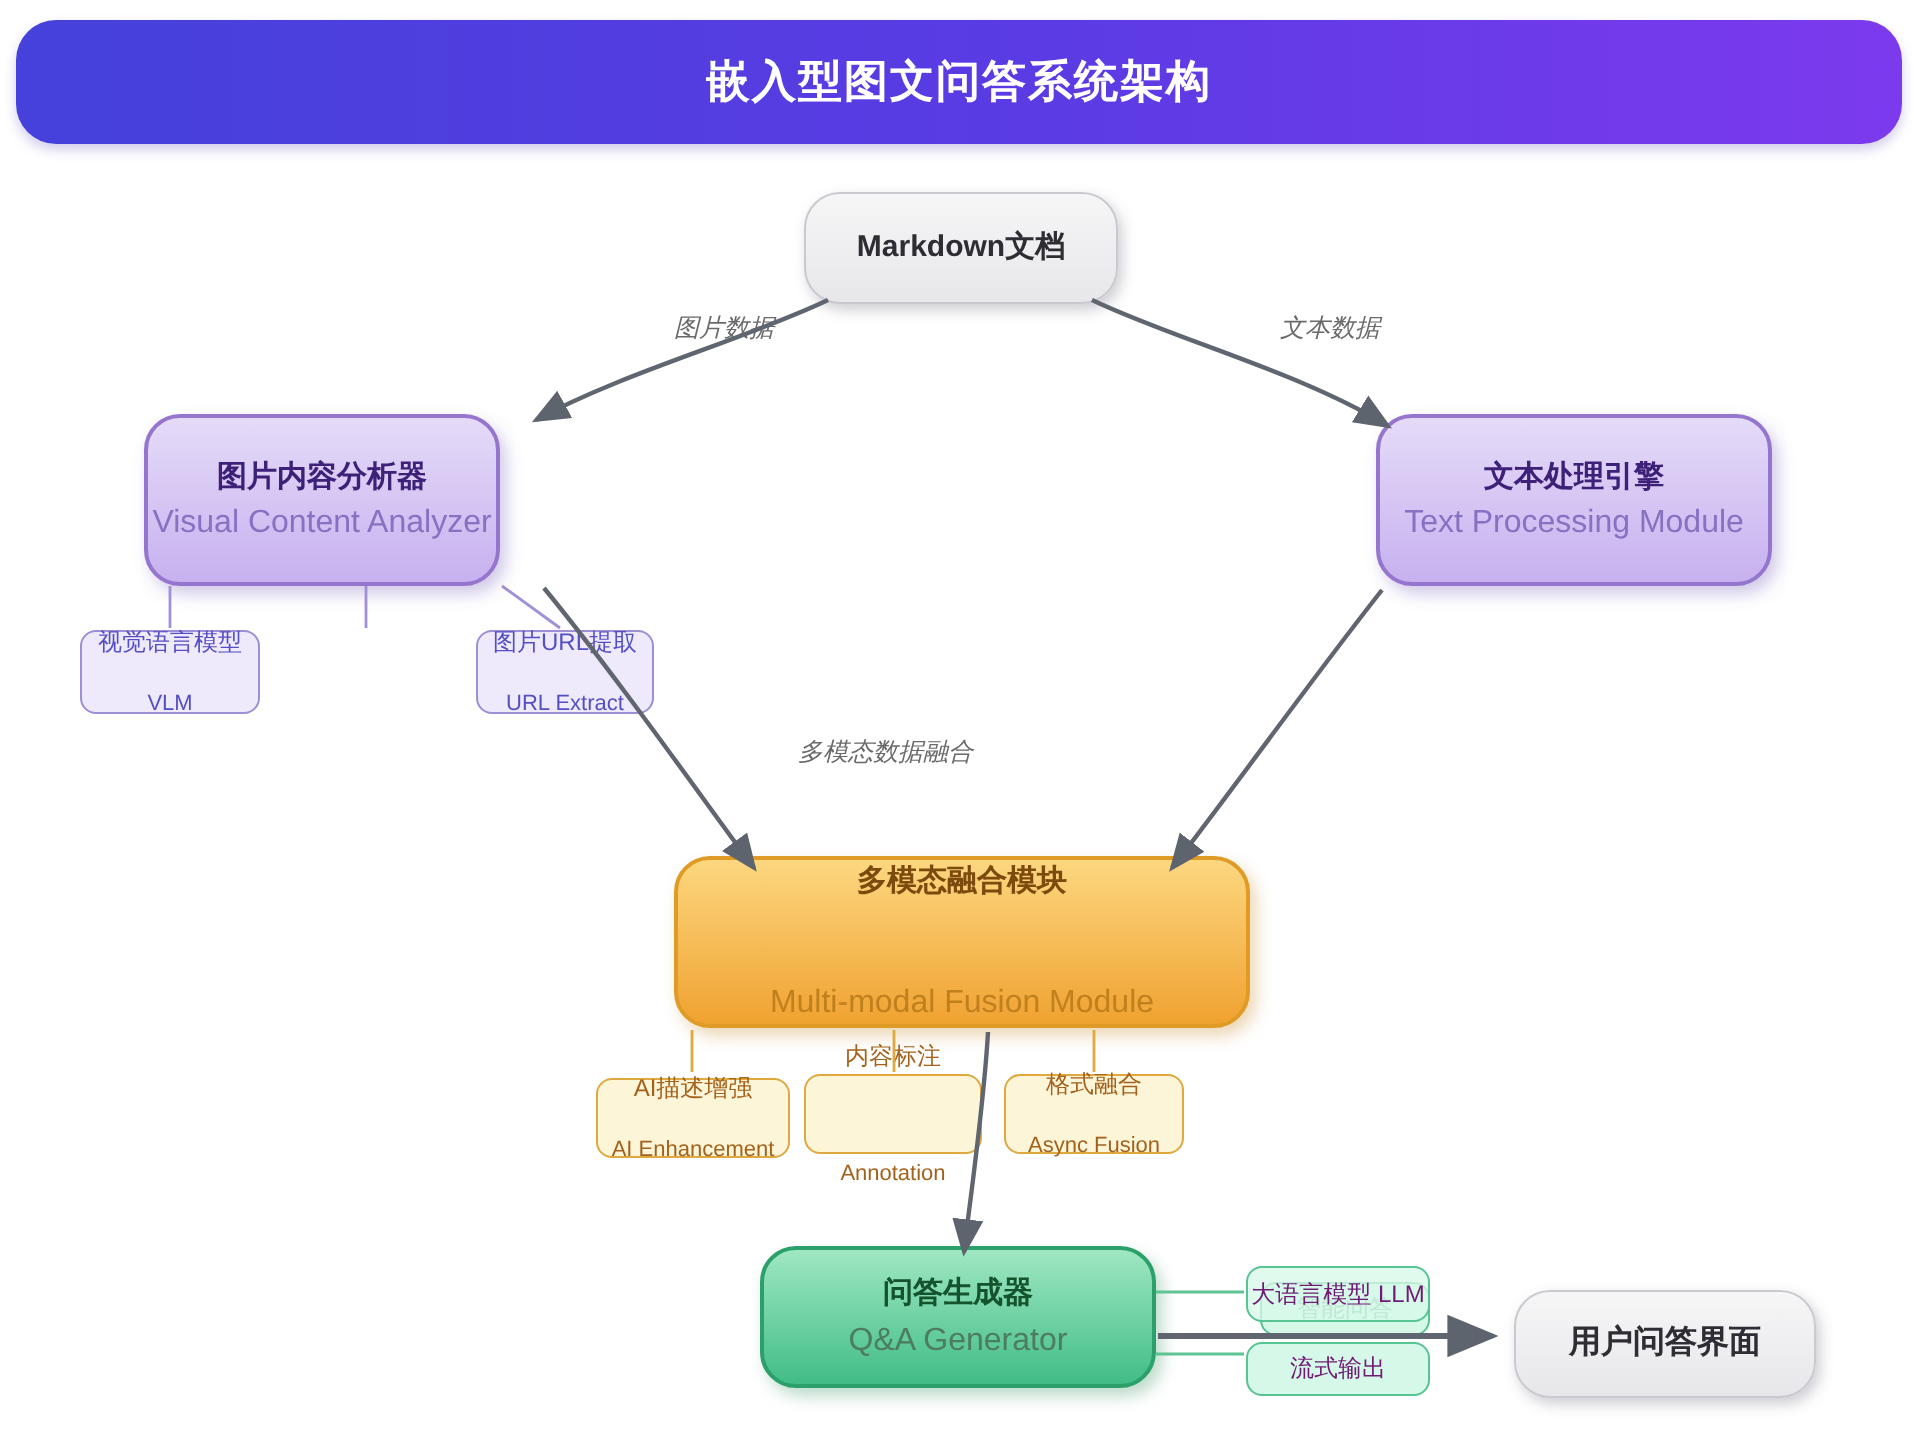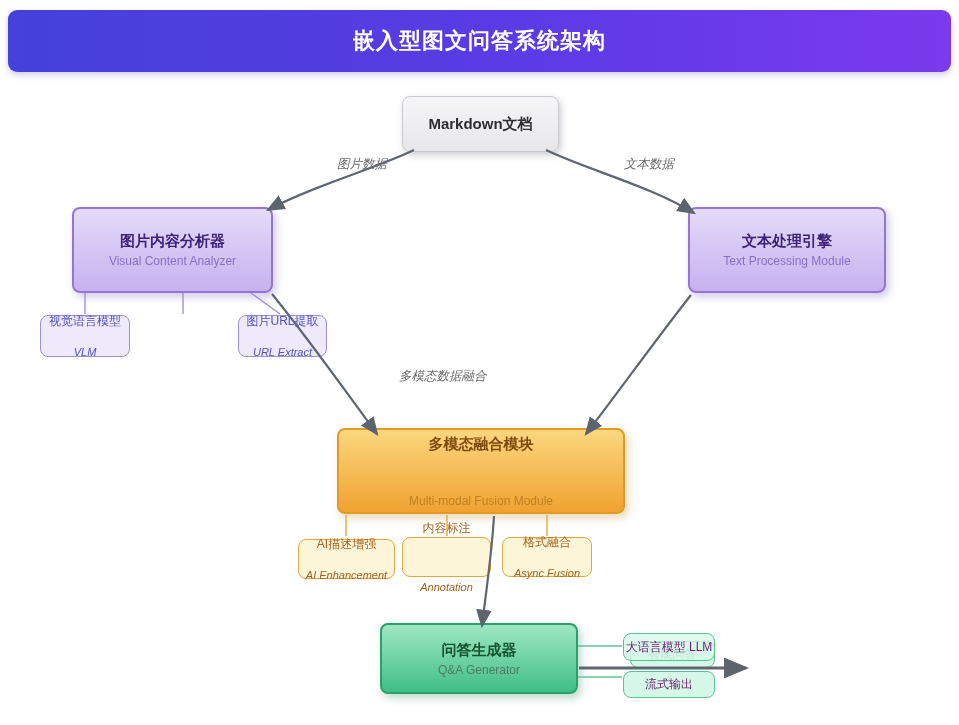--- a/index.html
+++ b/index.html
@@ -1,33 +1,33 @@
 <!DOCTYPE html>
 <html><head>
 <meta charset="utf-8">
 <style>
   html,body{margin:0;padding:0;background:#ffffff;}
   body{font-family:"Liberation Sans","DejaVu Sans",sans-serif;}
   .canvas{position:relative;width:959px;height:725px;background:#ffffff;overflow:hidden;}
 
   
-  .banner{position:absolute;left:8px;top:10px;width:943px;height:62px;border-radius:9px;
+  .banner{position:absolute;left:8px;top:10px;width:943px;height:62px;border-radius:20px;
     background:linear-gradient(90deg,#4541da 0%,#5b3be4 55%,#7c3aed 100%);
     display:flex;align-items:center;justify-content:center;
     box-shadow:0 3px 6px rgba(80,60,180,.25);z-index:1;}
   .banner-title{color:#ffffff;font-size:22px;font-weight:bold;letter-spacing:1px;}
 
   
-  .node{position:absolute;box-sizing:border-box;border-radius:8px;display:flex;flex-direction:column;
+  .node{position:absolute;box-sizing:border-box;border-radius:18px;display:flex;flex-direction:column;
     align-items:center;justify-content:center;text-align:center;z-index:2;}
   .node .t{font-size:15px;font-weight:bold;line-height:1.35;}
-  .node .s{font-size:12px;margin-top:3px;line-height:1.2;}
+  .node .s{font-size:16px;margin-top:3px;line-height:1.2;}
   .mini{border-radius:8px;z-index:2;}
   .mini .t{font-size:12px;font-weight:normal;}
-  .mini .s{font-size:11px;margin-top:17px;font-style:italic;}
+  .mini .s{font-size:11px;margin-top:17px;}
 
   
   .gray{background:linear-gradient(180deg,#f6f6f7 0%,#e7e7ea 100%);border:1px solid #c9c9cf;
     box-shadow:2px 3px 7px rgba(90,90,110,.30);}
   .gray .t{color:#2d2d33;}
 
   
   .purple{background:linear-gradient(180deg,#e5dbf8 0%,#c7b1ef 100%);border:2px solid #9575cd;
     box-shadow:3px 4px 8px rgba(120,100,190,.35);}
   .purple .t{color:#3d2178;}
@@ -47,40 +47,40 @@
   .green{background:linear-gradient(180deg,#9fe7c3 0%,#41bd87 100%);border:2px solid #2ca06b;
     box-shadow:3px 4px 8px rgba(60,150,100,.35);}
   .green .t{color:#14532d;}
   .green .s{color:#4d7c64;}
   .green-mini{background:#d6f8e8;border:1px solid #57c592;}
   .green-mini .t{color:#701a75;}
   .green-mini.ghost .t{color:#63ae88;}
 
   
   .pos-markdown{left:402px;top:96px;width:157px;height:56px;}
-  .pos-analyzer{left:72px;top:207px;width:201px;height:86px;}
+  .pos-analyzer{left:72px;top:207px;width:178px;height:86px;}
   .pos-engine{left:688px;top:207px;width:198px;height:86px;}
   .pos-vlm{left:40px;top:315px;width:90px;height:42px;}
   .pos-async{left:138px;top:315px;width:91px;height:42px;}
   .pos-url{left:238px;top:315px;width:89px;height:42px;}
   .pos-fusion{left:337px;top:428px;width:288px;height:86px;}
   .pos-aienh{left:298px;top:539px;width:97px;height:40px;}
   .pos-anno{left:402px;top:537px;width:89px;height:40px;gap:27px;}
   .pos-format{left:502px;top:537px;width:90px;height:40px;}
   .pos-qa{left:380px;top:623px;width:198px;height:71px;}
   .pos-smart{left:630px;top:641px;width:85px;height:27px;z-index:2;}
   .pos-llm{left:623px;top:633px;width:92px;height:28px;z-index:3;background:rgba(215,248,233,.78);}
   .pos-stream{left:623px;top:671px;width:92px;height:27px;}
   .pos-ui{left:757px;top:645px;width:151px;height:54px;}
   .pos-ui .t{font-size:16px;}
 
   
   .edge-label{position:absolute;font-size:12.5px;font-style:italic;color:#6a6a6a;z-index:4;white-space:nowrap;}
   .lbl-img{left:337px;top:156px;}
-  .lbl-txt{left:624px;top:156px;}
+  .lbl-txt{left:640px;top:156px;}
   .lbl-fusion{left:399px;top:368px;}
 
   
   .edges{position:absolute;left:0;top:0;z-index:5;pointer-events:none;}
   .edge{fill:none;stroke:#60666f;stroke-width:2.2px;}
   .edge.thick{stroke-width:3px;}
   .conn{fill:none;stroke-width:1.4px;}
   .conn-purple{stroke:#a18fd8;}
   .conn-orange{stroke:#dfa93f;}
   .conn-green{stroke:#5ec494;}
@@ -147,20 +147,23 @@
   <div class="node mini green-mini ghost pos-smart">
     <div class="t">智能问答</div>
   </div>
   <div class="node mini green-mini pos-llm">
     <div class="t">大语言模型 LLM</div>
   </div>
   <div class="node mini green-mini pos-stream">
     <div class="t">流式输出</div>
   </div>
 
+  <div class="node gray pos-ui">
+    <div class="t">用户问答界面</div>
+  </div>
 
   <svg class="edges" width="959" height="725" viewBox="0 0 959 725">
     <defs>
       <marker id="ah" viewBox="0 0 12 10" refX="10.5" refY="5" markerWidth="8.5" markerHeight="7.5" orient="auto-start-reverse">
         <path d="M0,0 L12,5 L0,10 z" fill="#5d646e"></path>
       </marker>
     </defs>
 
     <path class="edge" d="M414,150 C372,170 312,186 268,210" marker-end="url(#ah)"></path>
     <path class="edge" d="M546,150 C588,170 650,186 694,213" marker-end="url(#ah)"></path>

